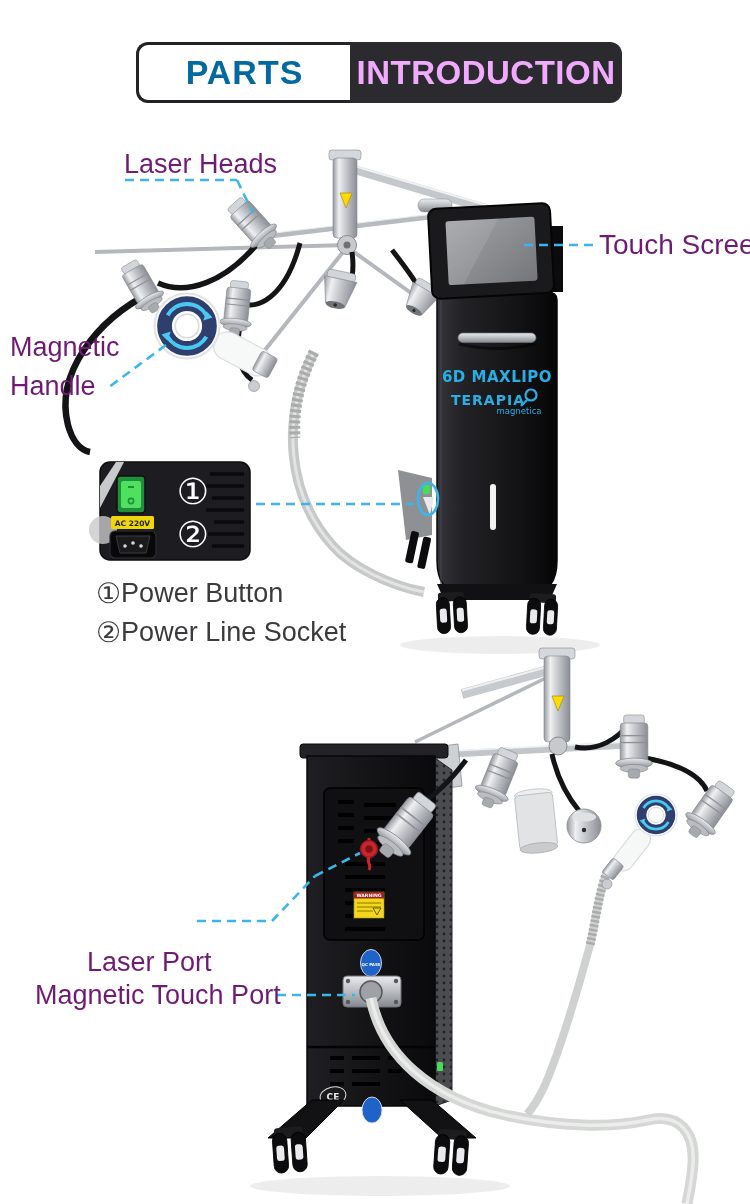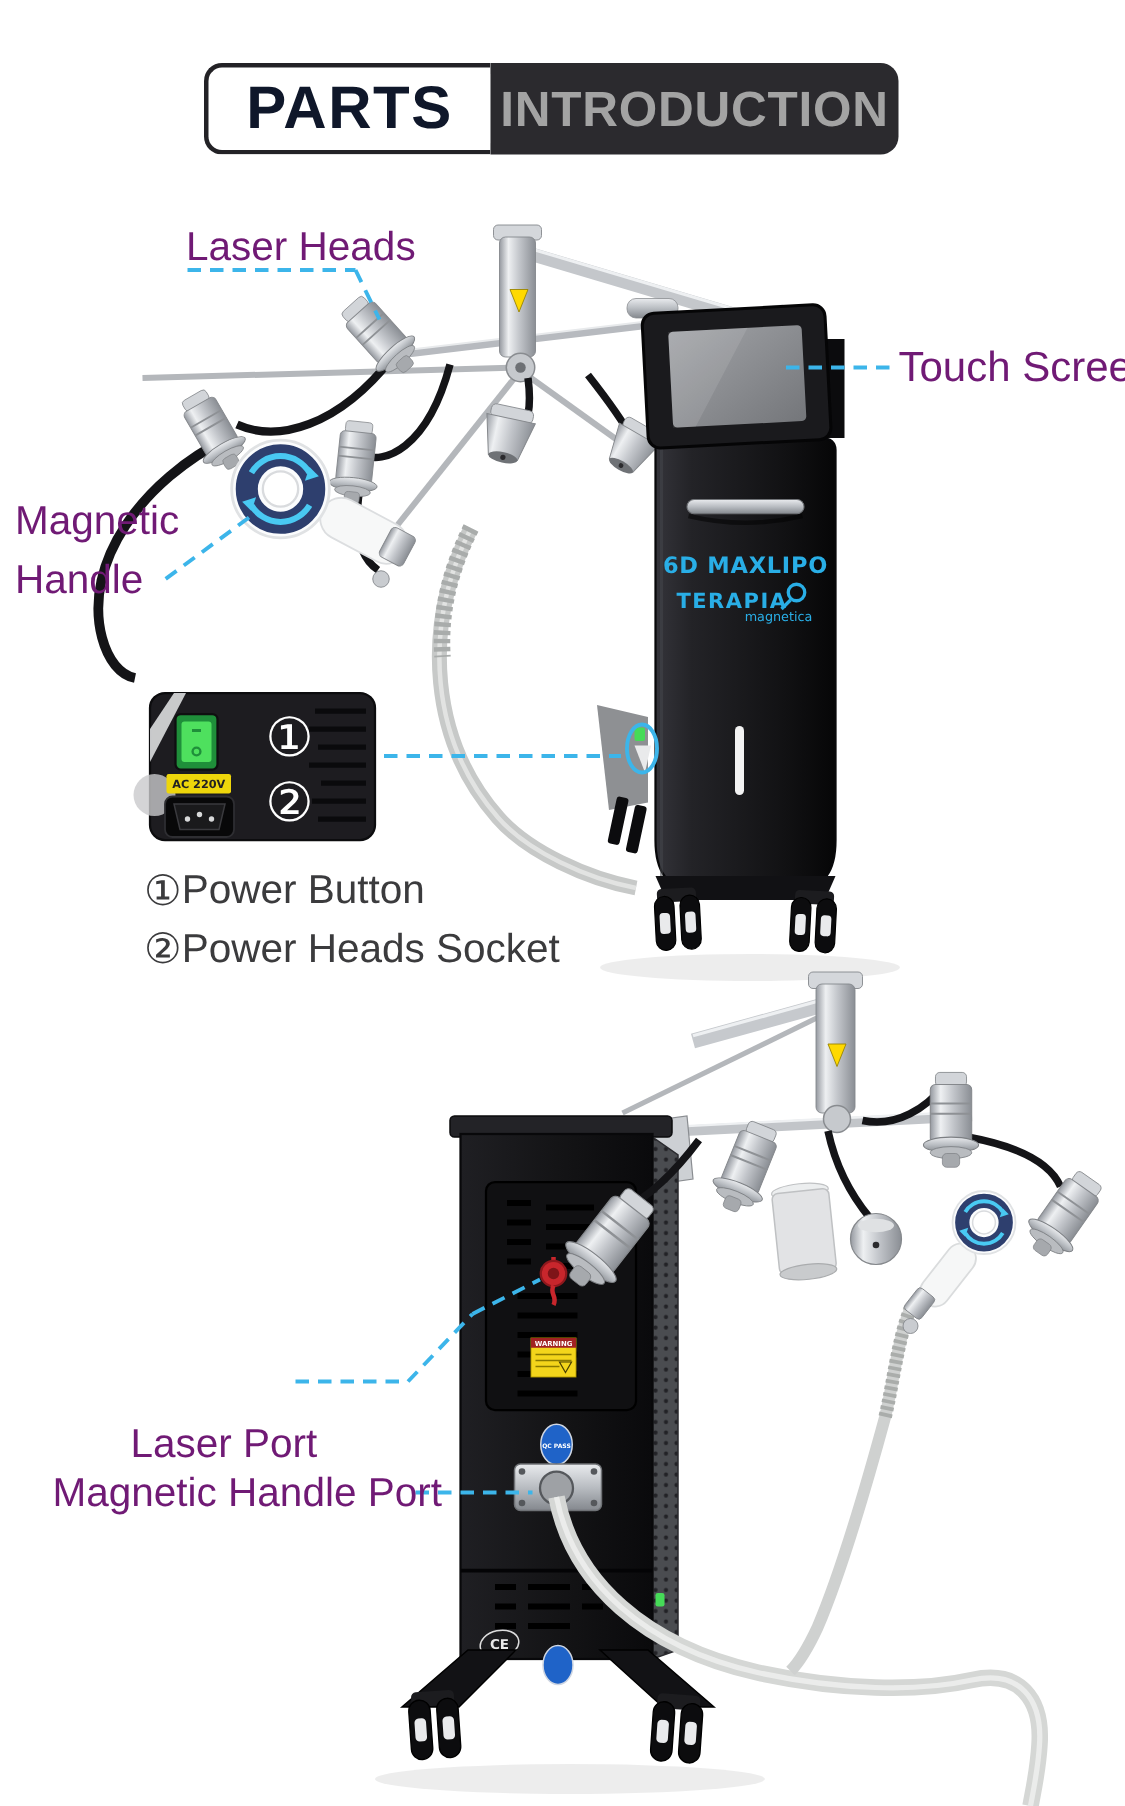--- a/index.html
+++ b/index.html
@@ -4,28 +4,28 @@
 <style>
   html,body{margin:0;padding:0;}
   body{
     width:750px;height:1204px;position:relative;background:#ffffff;overflow:hidden;
     font-family:"Liberation Sans","DejaVu Sans",sans-serif;
   }
   .stage{position:absolute;left:0;top:0;width:750px;height:1204px;}
   
   .banner{position:absolute;left:136px;top:42px;width:501px;height:61px;display:flex;}
   .banner-left{
-    width:191px;box-sizing:border-box;background:#ffffff;border:3px solid #232226;
+    width:214px;box-sizing:border-box;background:#ffffff;border:3px solid #232226;
     border-radius:12px 0 0 12px;border-right:none;display:flex;align-items:center;justify-content:center;
-    font-weight:700;font-size:40px;letter-spacing:1px;color:#0f172a;
+    font-weight:700;font-size:34px;letter-spacing:1px;color:#0369a1;
   }
   .banner-right{
     width:272px;background:#2b2a2e;border-radius:0 12px 12px 0;
     display:flex;align-items:center;justify-content:center;
-    font-weight:700;font-size:33px;letter-spacing:0.5px;color:#a3a3a3;
+    font-weight:700;font-size:33px;letter-spacing:0.5px;color:#f0abfc;
   }
   
   .callout{position:absolute;color:#701a75;white-space:nowrap;}
   .cl-laser-heads{left:124px;top:149px;font-size:27px;}
   .cl-touch-screen{left:599px;top:229px;font-size:28px;}
   .cl-magnetic-handle{left:10px;top:328px;font-size:27px;line-height:39px;width:130px;white-space:normal;}
   .cl-laser-port{left:87px;top:947px;font-size:27px;}
   .cl-mh-port{left:35px;top:980px;font-size:27px;}
   
   .legend{position:absolute;left:96px;top:574px;}
@@ -410,20 +410,20 @@
   <div class="callout cl-touch-screen">Touch Screen</div>
   <div class="callout cl-magnetic-handle">Magnetic Handle</div>
 
   <div class="legend">
     <div class="legend-item">
       <span class="legend-marker">①</span>
         <span class="legend-text">Power Button</span>
     </div>
     <div class="legend-item">
       <span class="legend-marker">②</span>
-        <span class="legend-text">Power Heads Socket</span>
+        <span class="legend-text">Power Line Socket</span>
     </div>
   </div>
 
   <div class="callout cl-laser-port">Laser Port</div>
-  <div class="callout cl-mh-port">Magnetic Handle Port</div>
+  <div class="callout cl-mh-port">Magnetic Touch Port</div>
 
 </div>
 
 </body></html>

